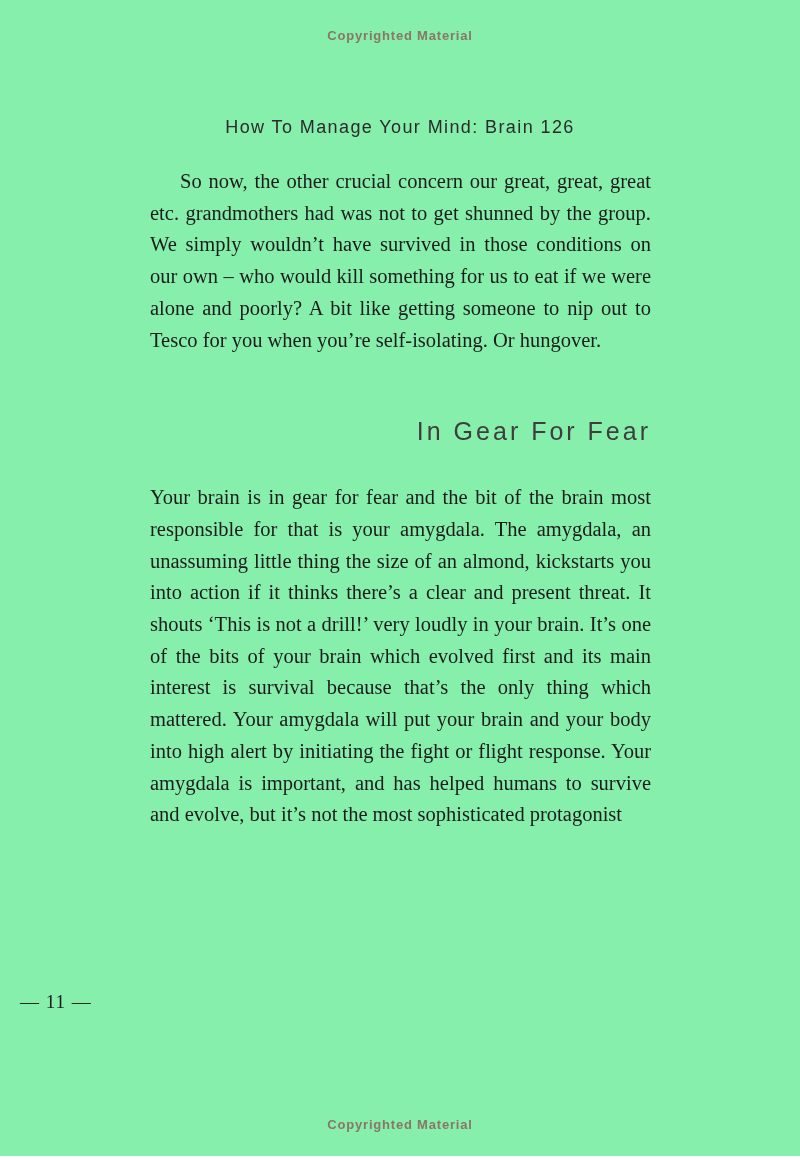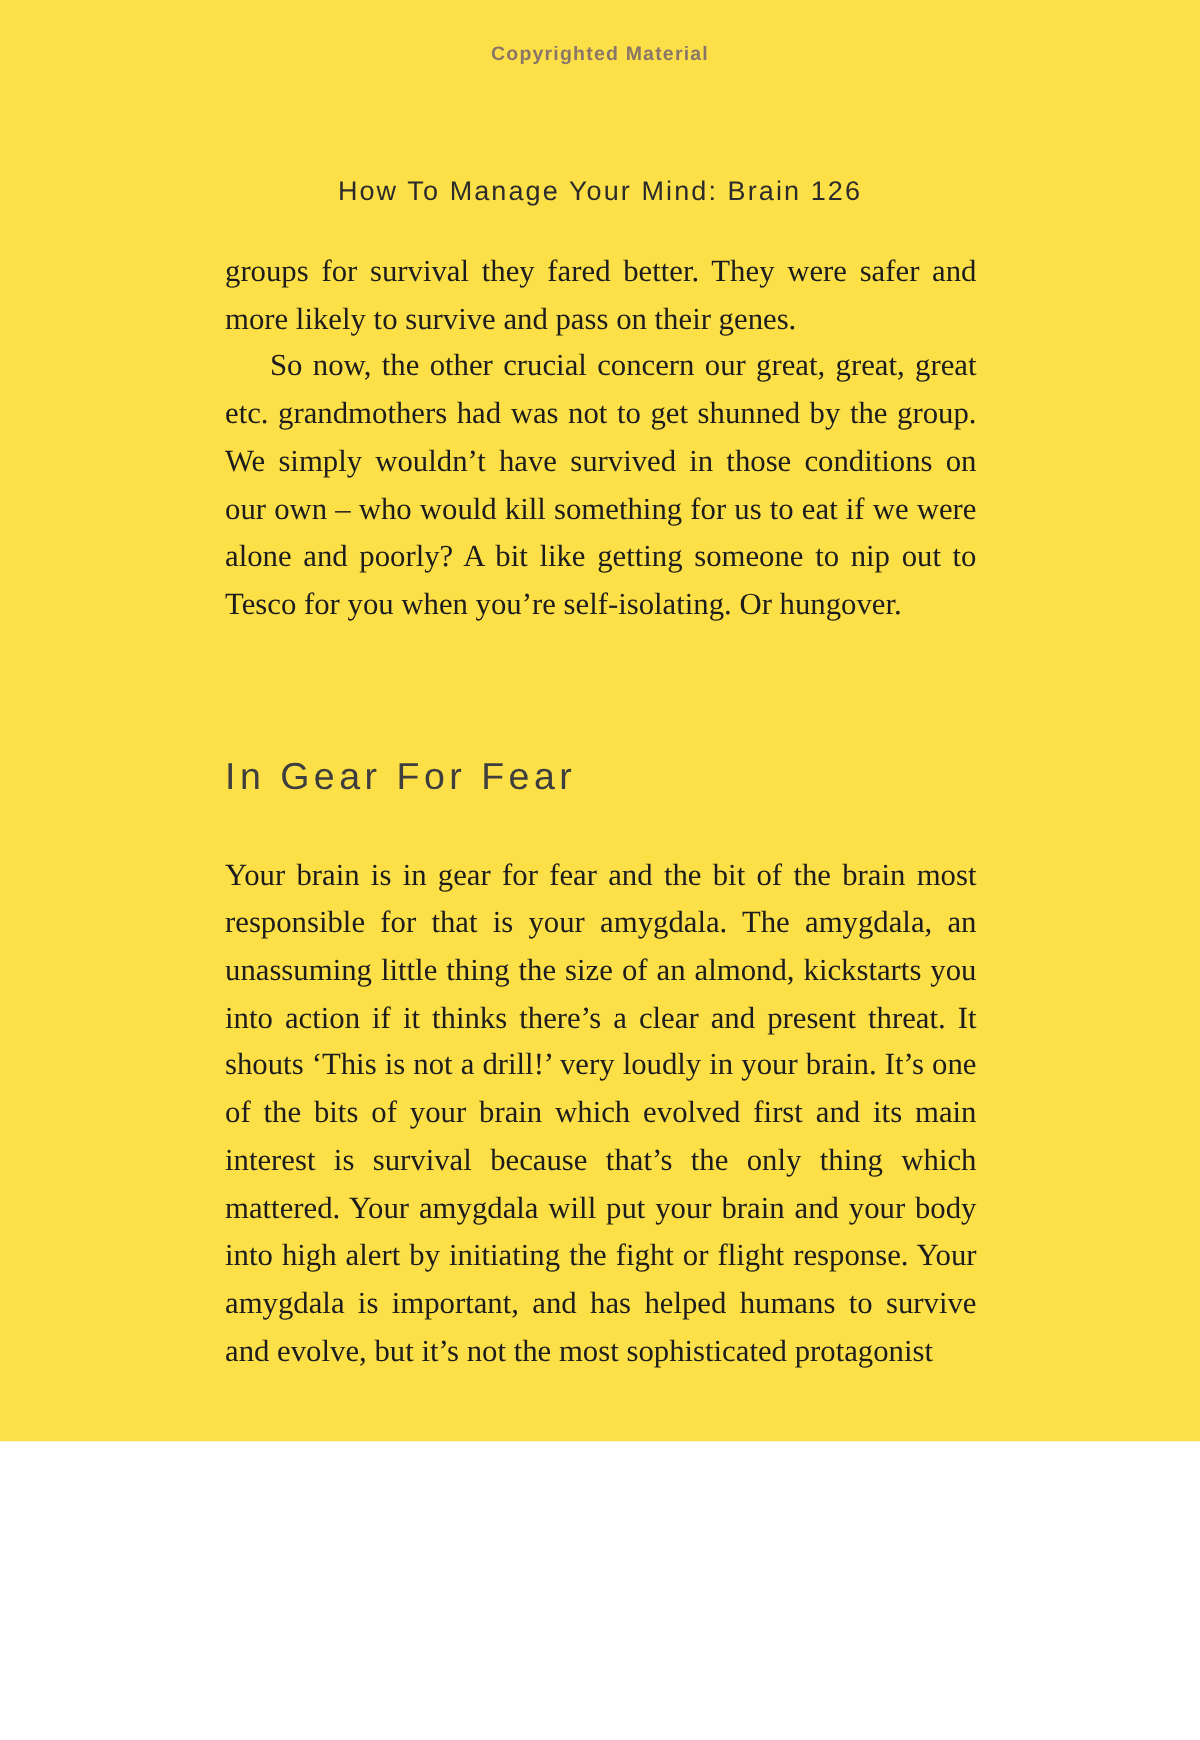--- a/index.html
+++ b/index.html
@@ -3,22 +3,22 @@
 <meta charset="utf-8">
 <style>
   html, body {
     margin: 0;
     padding: 0;
     background: #ffffff;
   }
   .page {
     position: relative;
     width: 800px;
-    height: 961px;
-    background: #fde047;
+    height: 1156px;
+    background: #86efac;
     overflow: hidden;
     font-family: "Liberation Serif", serif;
     color: #1c1c1c;
   }
   .copyright {
     position: absolute;
     left: 0;
     width: 100%;
     text-align: center;
     font-family: "Liberation Sans", sans-serif;
@@ -51,27 +51,27 @@
     margin: 0;
     font-size: 20.5px;
     line-height: 31.7px;
     text-align: justify;
     color: #1c1c1c;
   }
   .text-block p.indent {
     text-indent: 30px;
   }
   .section-heading {
-    margin: 84px 0 36px 0;
+    margin: 61px 0 36px 0;
     font-family: "Liberation Sans", sans-serif;
     font-size: 25px;
     font-weight: 400;
     letter-spacing: 3px;
     color: #3e3e3e;
-    text-align: left;
+    text-align: right;
   }
   .page-number {
     position: absolute;
     top: 991px;
     left: 0;
     width: 100%;
     text-align: left;
     font-size: 19px;
     color: #1c1c1c;
     letter-spacing: 1px;
@@ -82,21 +82,20 @@
 <body>
 
 <div class="page">
 
   <div class="copyright top">Copyrighted Material</div>
 
   <div class="running-header">How To Manage Your Mind: Brain 126</div>
 
   <div class="text-block">
 
-    <p>groups for survival they fared better. They were safer and more likely to survive and pass on their genes.</p>
 
     <p class="indent">So now, the other crucial concern our great, great, great etc. grandmothers had was not to get shunned by the group. We simply wouldn’t have survived in those conditions on our own – who would kill something for us to eat if we were alone and poorly? A bit like getting someone to nip out to Tesco for you when you’re self-isolating. Or hungover.</p>
 
     <h2 class="section-heading">In Gear For Fear</h2>
 
     <p>Your brain is in gear for fear and the bit of the brain most responsible for that is your amygdala. The amygdala, an unassuming little thing the size of an almond, kickstarts you into action if it thinks there’s a clear and present threat. It shouts ‘This is not a drill!’ very loudly in your brain. It’s one of the bits of your brain which evolved first and its main interest is survival because that’s the only thing which mattered. Your amygdala will put your brain and your body into high alert by initiating the fight or flight response. Your amygdala is important, and has helped humans to survive and evolve, but it’s not the most sophisticated protagonist</p>
 
   </div>
 
   <div class="page-number">— 11 —</div>

